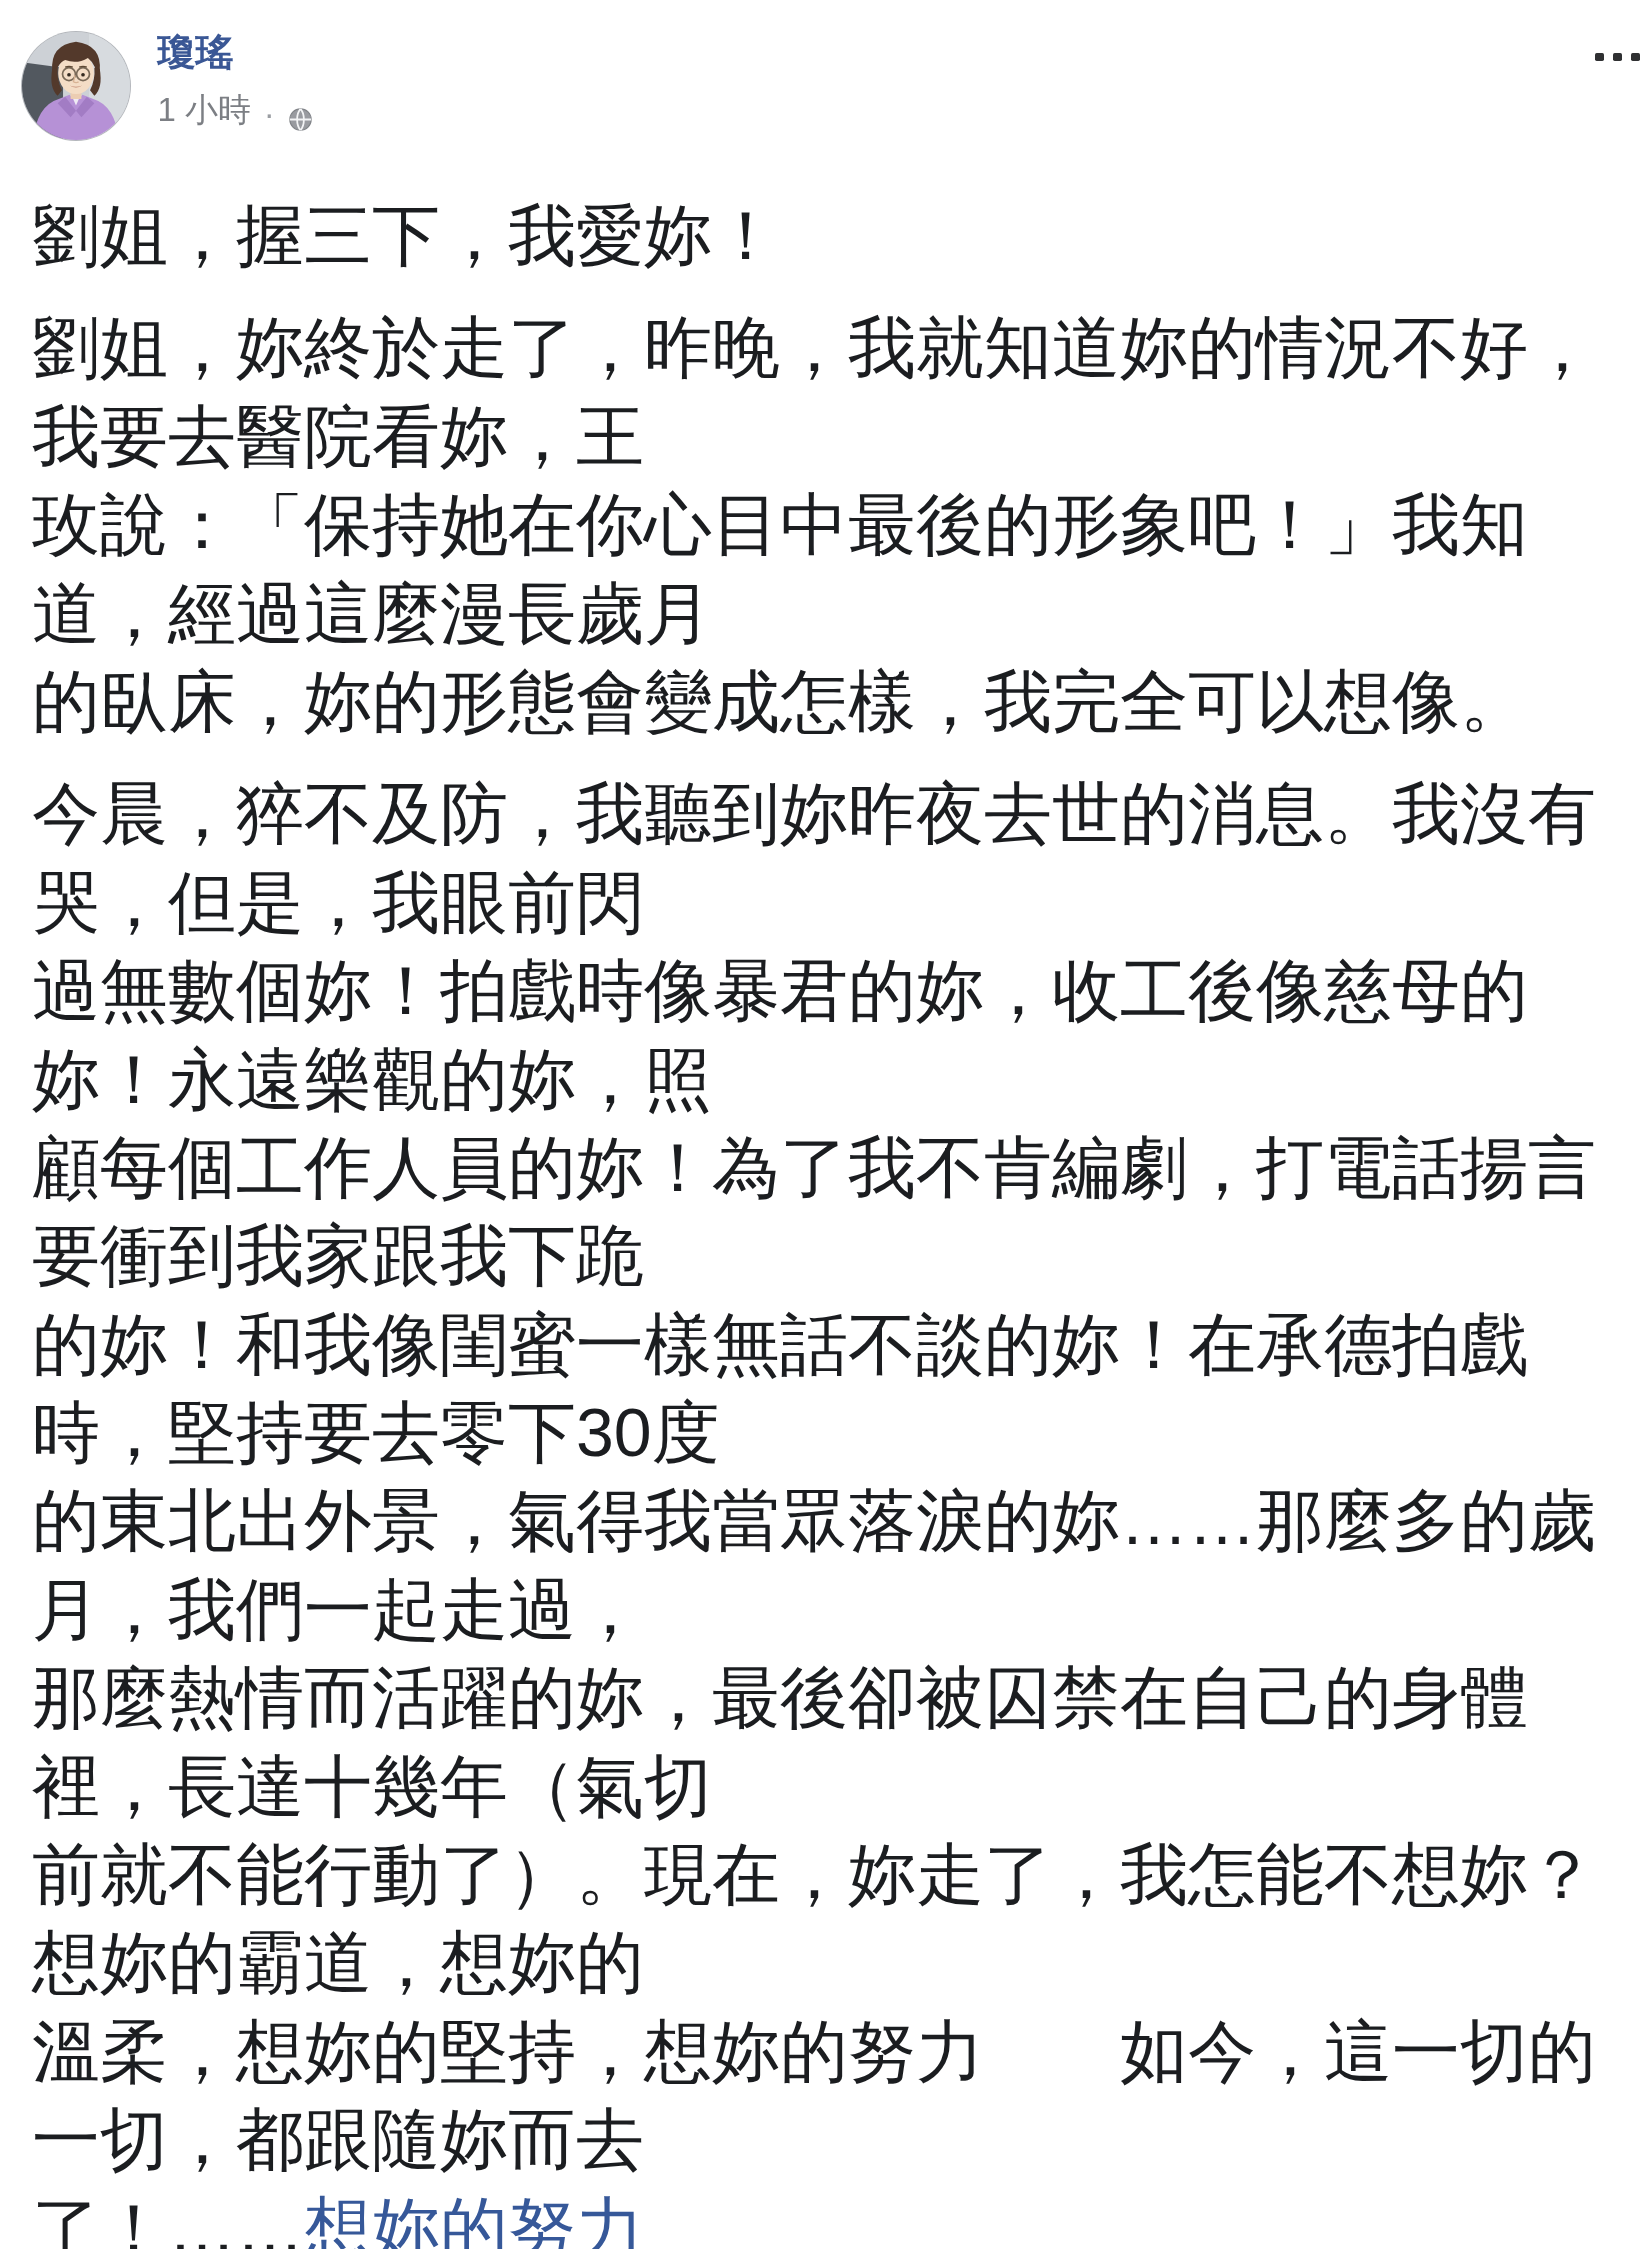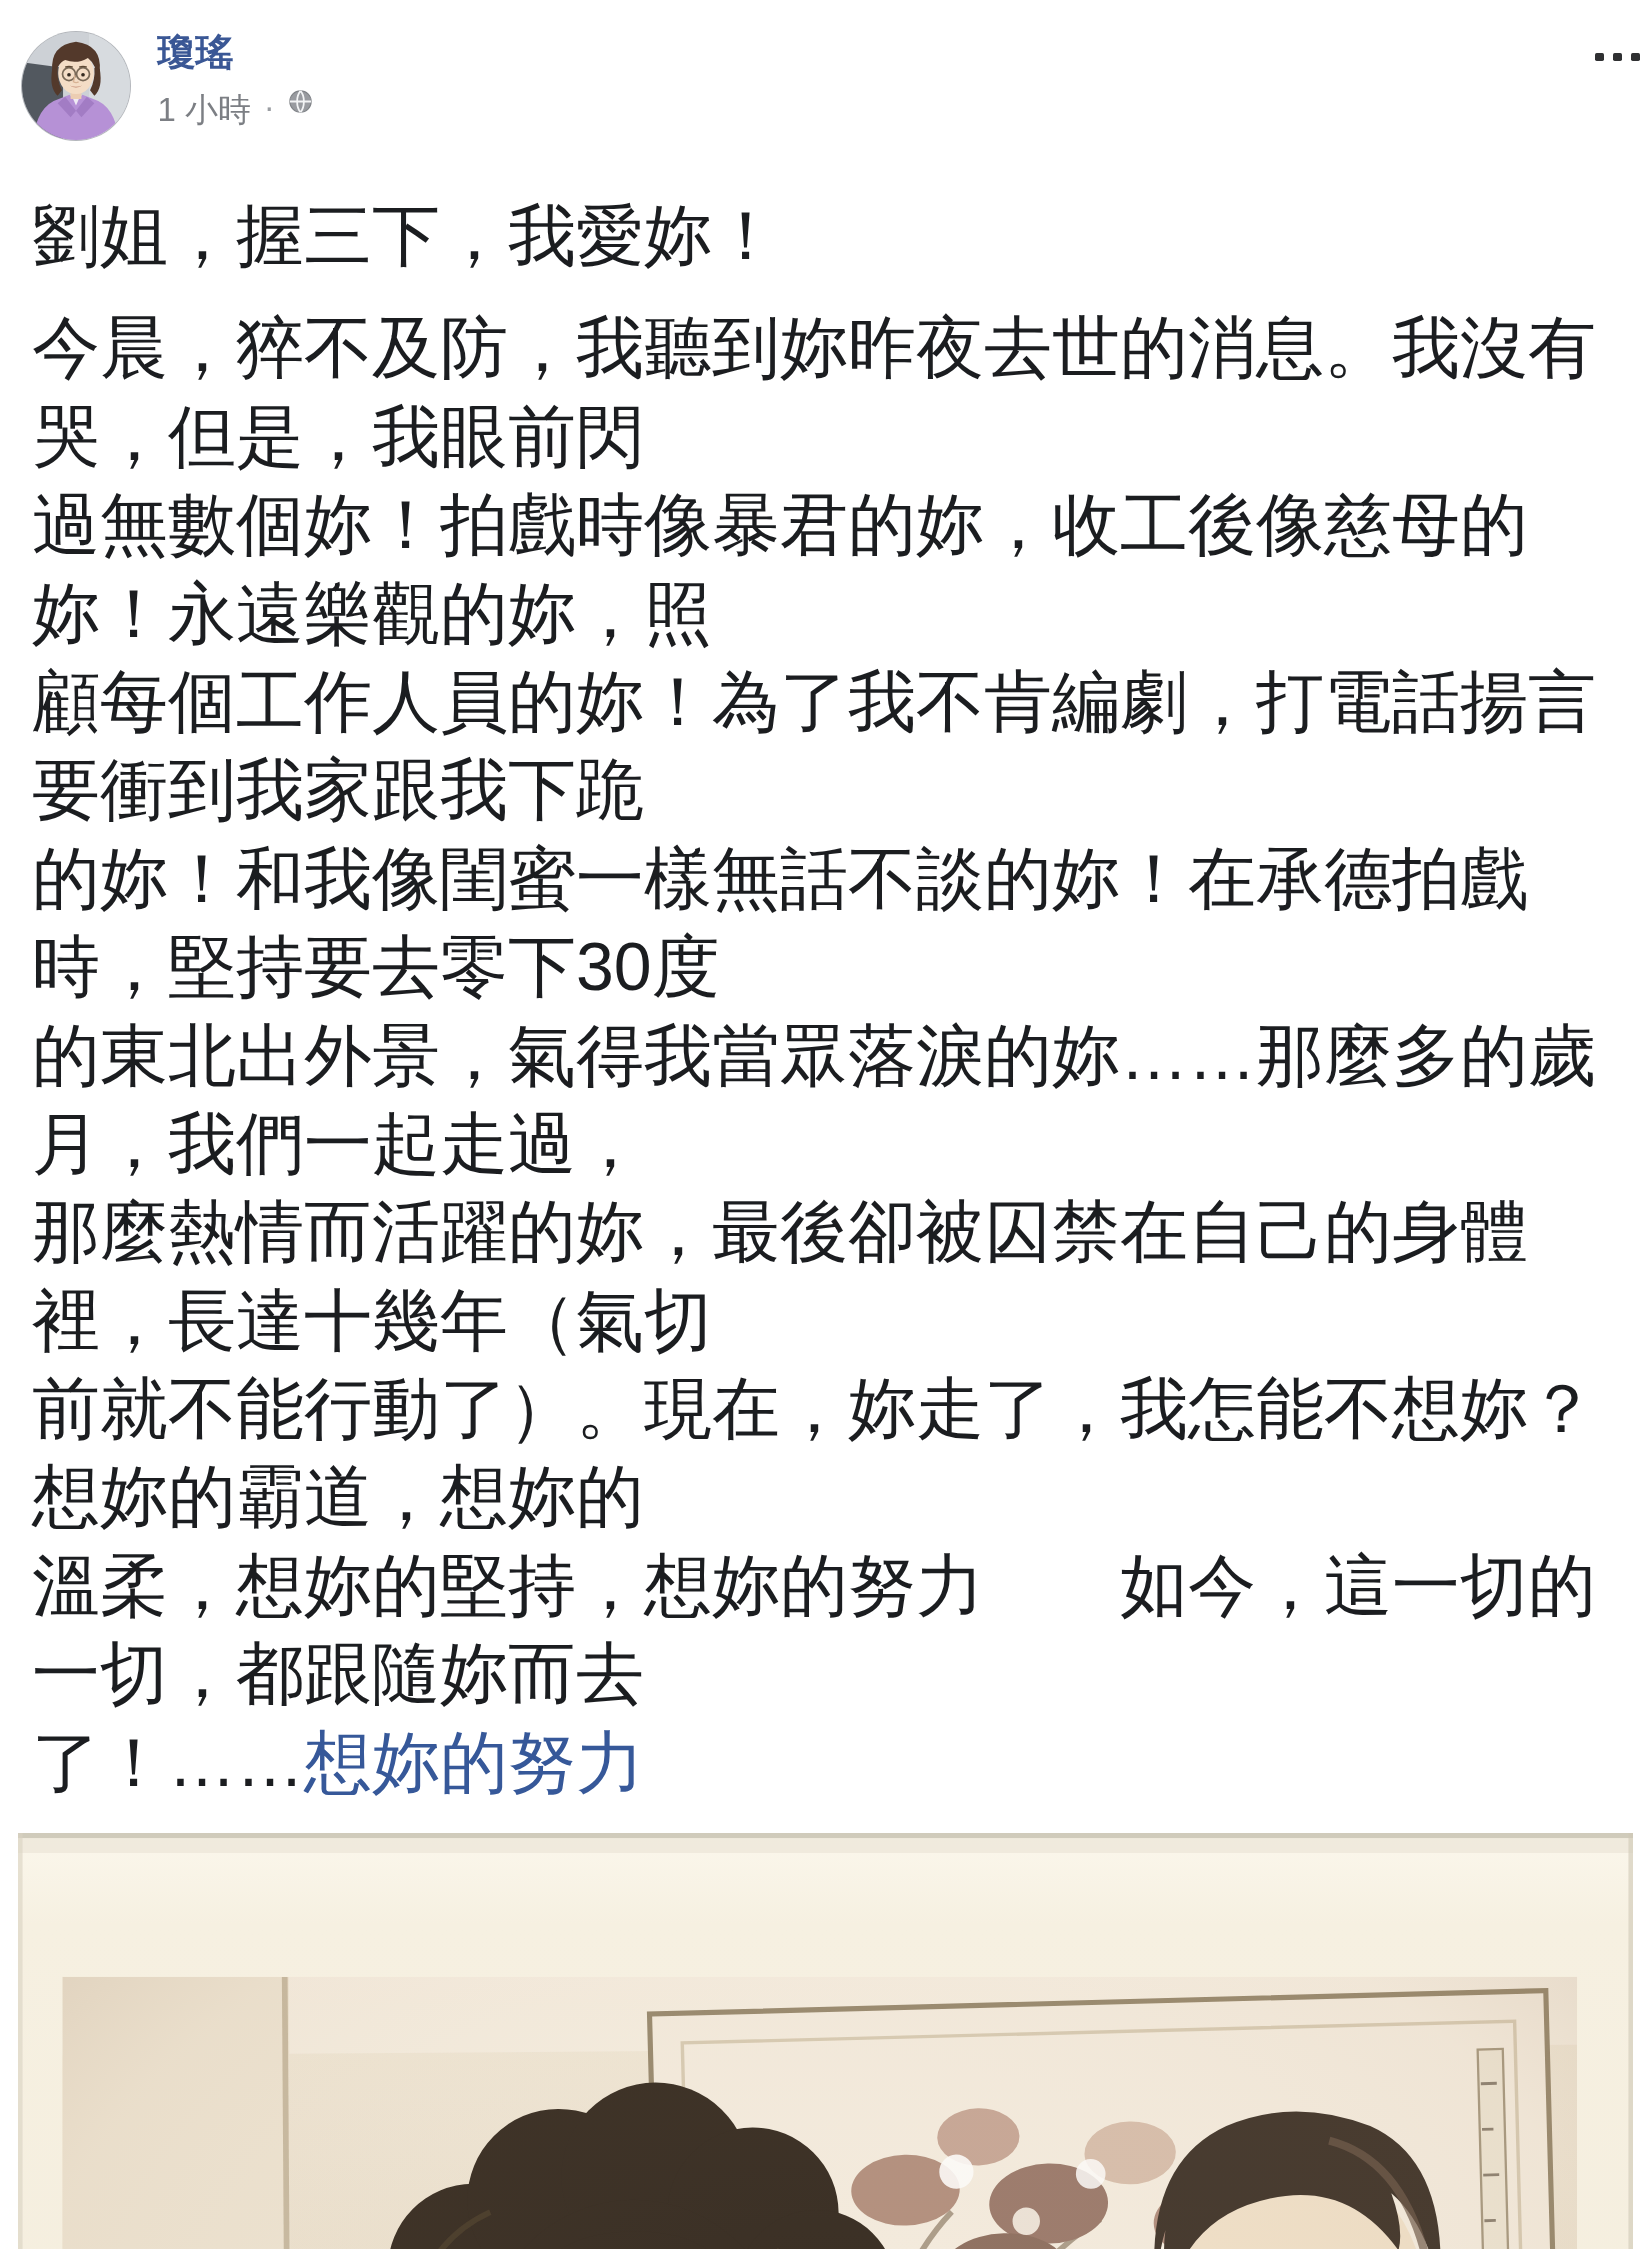--- a/index.html
+++ b/index.html
@@ -8,21 +8,21 @@
 
   .post { position: relative; width: 1651px; }
 
   
   .post-header { position: relative; display: flex; align-items: flex-start; padding: 31px 103px 0 20.6px; }
   .avatar { width: 110px; height: 110px; border-radius: 50%; overflow: hidden; flex: 0 0 auto;
             border: 0.6px solid rgba(0,0,0,.12); background: #cdd1d6; cursor: pointer; }
   .avatar svg { display: block; width: 100%; height: 100%; }
   .header-info { margin-left: 27px; padding-top: 2.3px; }
   .author-name { font-size: 38px; font-weight: 700; color: #3a5795; line-height: 1.05; text-decoration: none; display: inline-block; cursor: pointer; }
-  .meta-row { display: flex; align-items: flex-start; gap: 12.6px; margin-top: 15px; font-size: 33px; color: #7c7f84; }
+  .meta-row { display: flex; align-items: flex-end; gap: 12.6px; margin-top: 15px; font-size: 33px; color: #7c7f84; }
   .meta-sep { font-size: 33px; color: #9a9da2; }
   .globe { width: 27px; height: 27px; opacity: .9; }
   .more-btn { position: absolute; top: 46px; right: 4.6px; display: flex; gap: 8.6px; padding: 6.9px; cursor: pointer; }
   .more-btn i { width: 9px; height: 8.6px; background: #2f3032; border-radius: 1.7px; display: block; }
 
   
   .post-text { margin-top: 50px; padding: 0 11.4px 0 32px; }
   .post-text p { font-size: 68px; line-height: 1.3; color: #1b1d20; white-space: pre-line;
                  margin: 0 0 24px; letter-spacing: 0; }
   .post-text p.last { margin-bottom: 16px; }
@@ -77,20 +77,23 @@
     </div>
     <div class="more-btn">
       <i></i>
       <i></i>
       <i></i>
     </div>
   </div>
 
   <div class="post-text">
     <p><span>劉姐，握三下，我愛妳！</span></p>
+    <p><span>劉姐，妳終於走了，昨晚，我就知道妳的情況不好，我要去醫院看妳，王
+玫說：「保持她在你心目中最後的形象吧！」我知道，經過這麼漫長歲月
+的臥床，妳的形態會變成怎樣，我完全可以想像。</span></p>
     <p class="last"><span>今晨，猝不及防，我聽到妳昨夜去世的消息。我沒有哭，但是，我眼前閃
 過無數個妳！拍戲時像暴君的妳，收工後像慈母的妳！永遠樂觀的妳，照
 顧每個工作人員的妳！為了我不肯編劇，打電話揚言要衝到我家跟我下跪
 的妳！和我像閨蜜一樣無話不談的妳！在承德拍戲時，堅持要去零下30度
 的東北出外景，氣得我當眾落淚的妳……那麼多的歲月，我們一起走過，
 那麼熱情而活躍的妳，最後卻被囚禁在自己的身體裡，長達十幾年（氣切
 前就不能行動了）。現在，妳走了，我怎能不想妳？想妳的霸道，想妳的
 溫柔，想妳的堅持，想妳的努力　　如今，這一切的一切，都跟隨妳而去
 了！……</span><a class="see-more">想妳的努力</a></p>
   </div>

